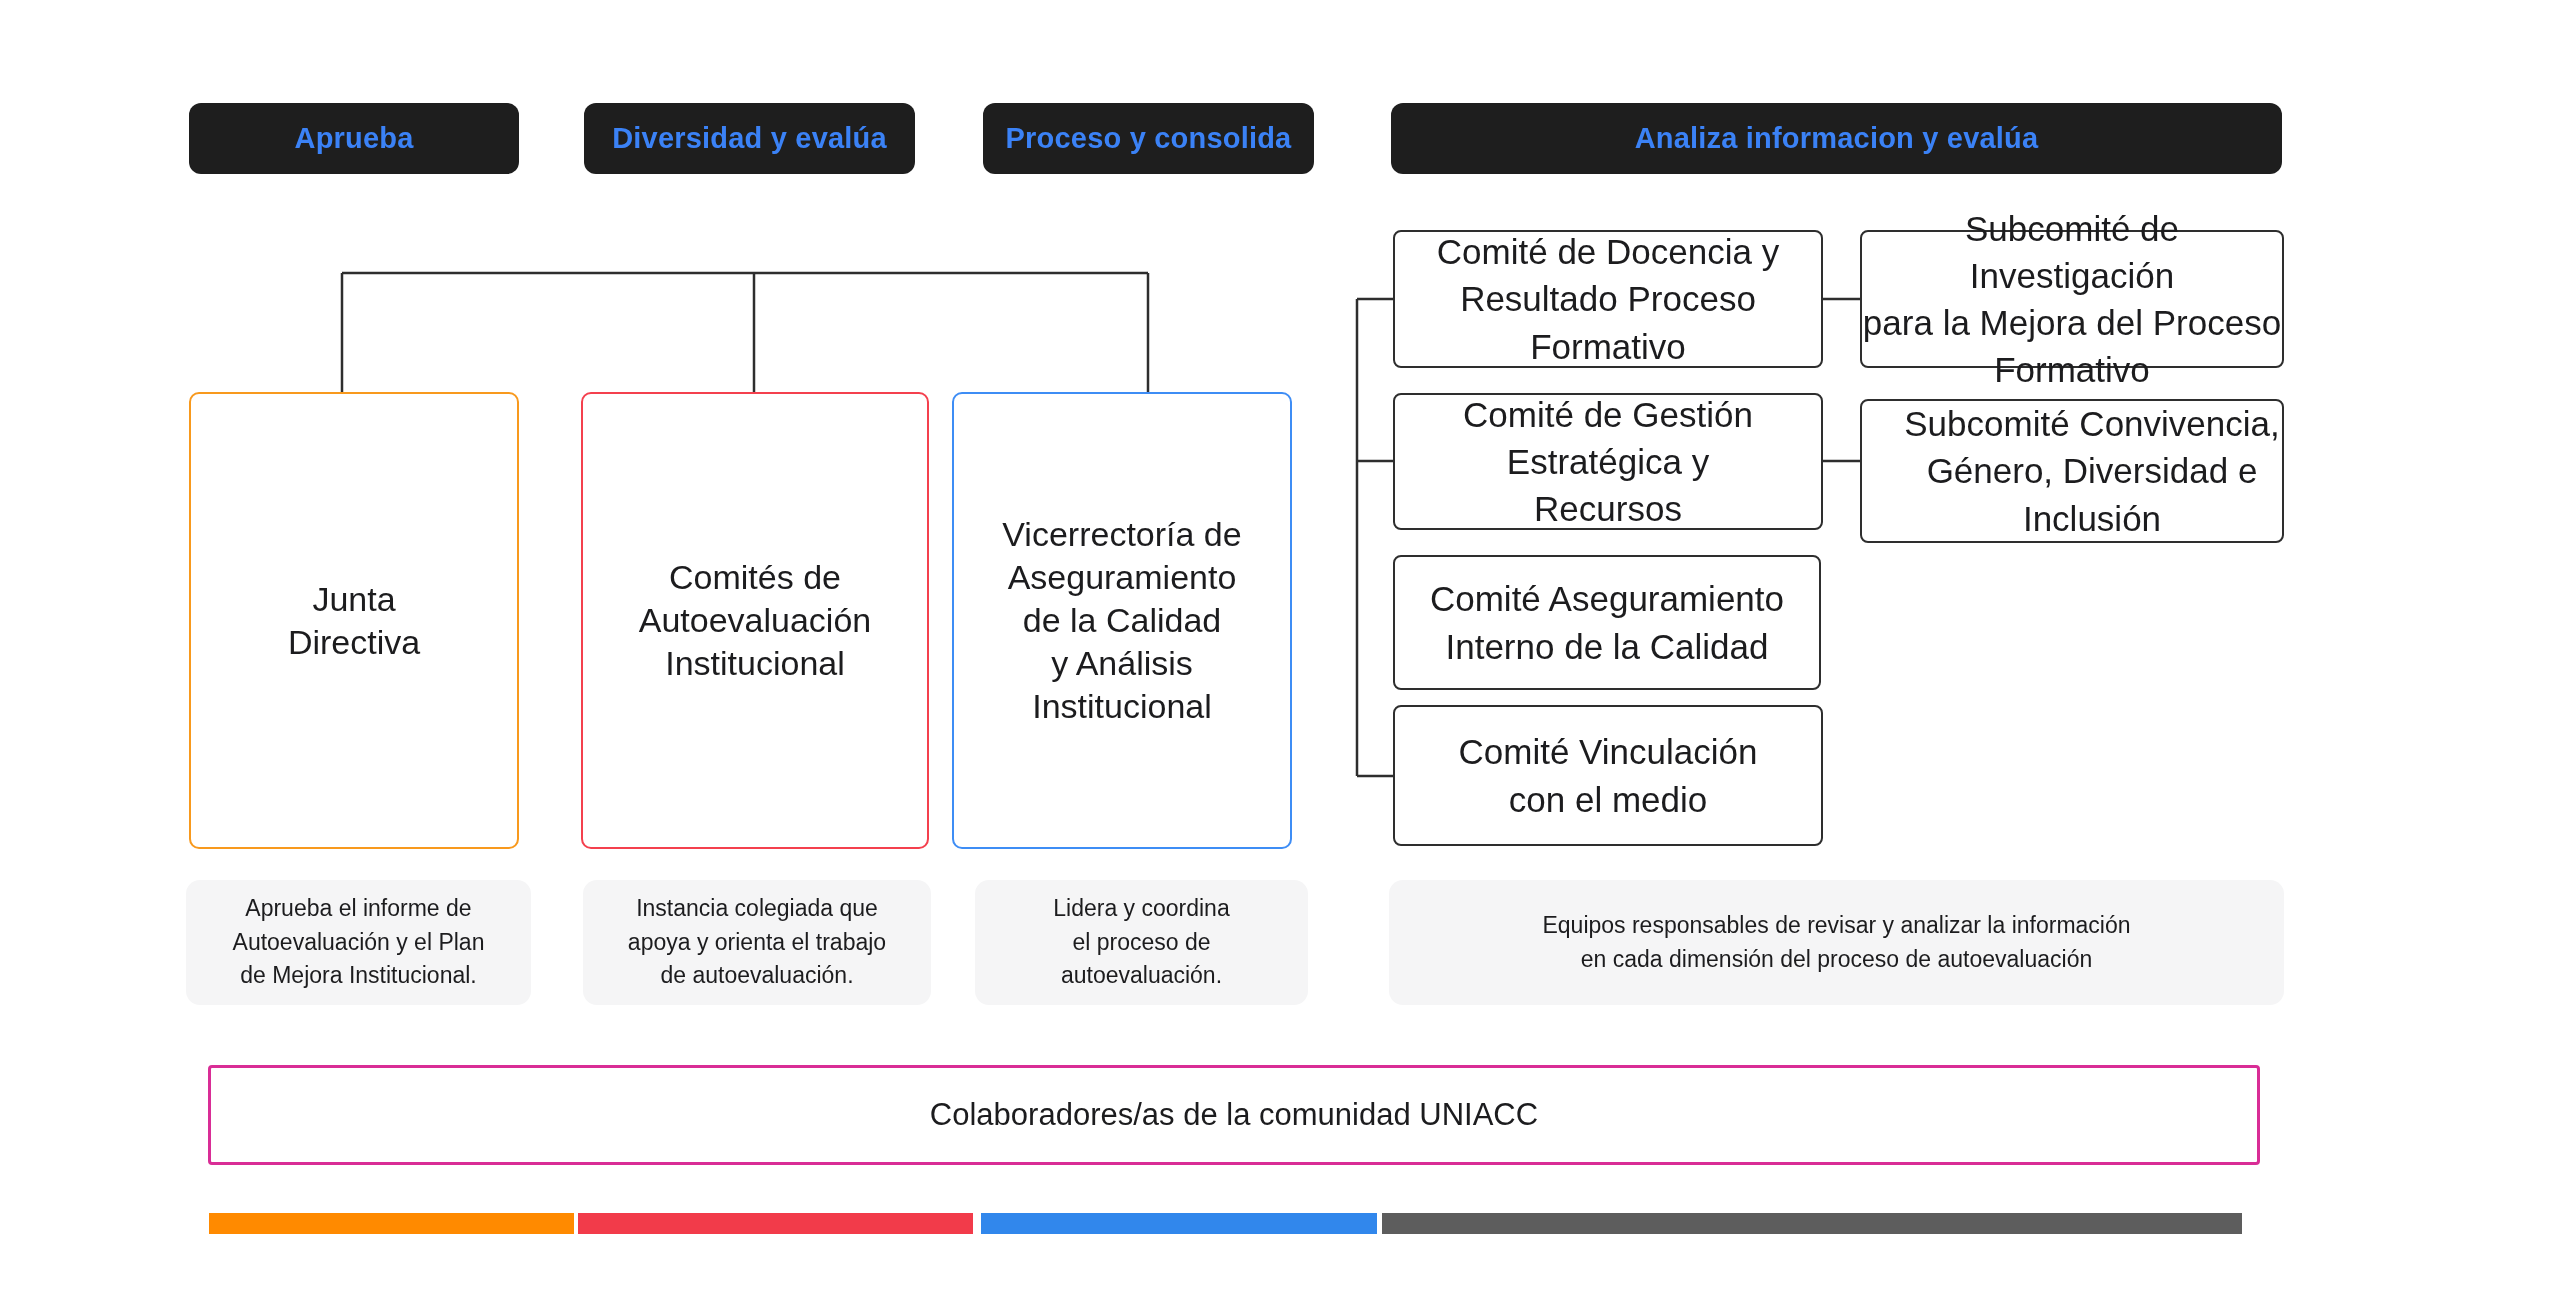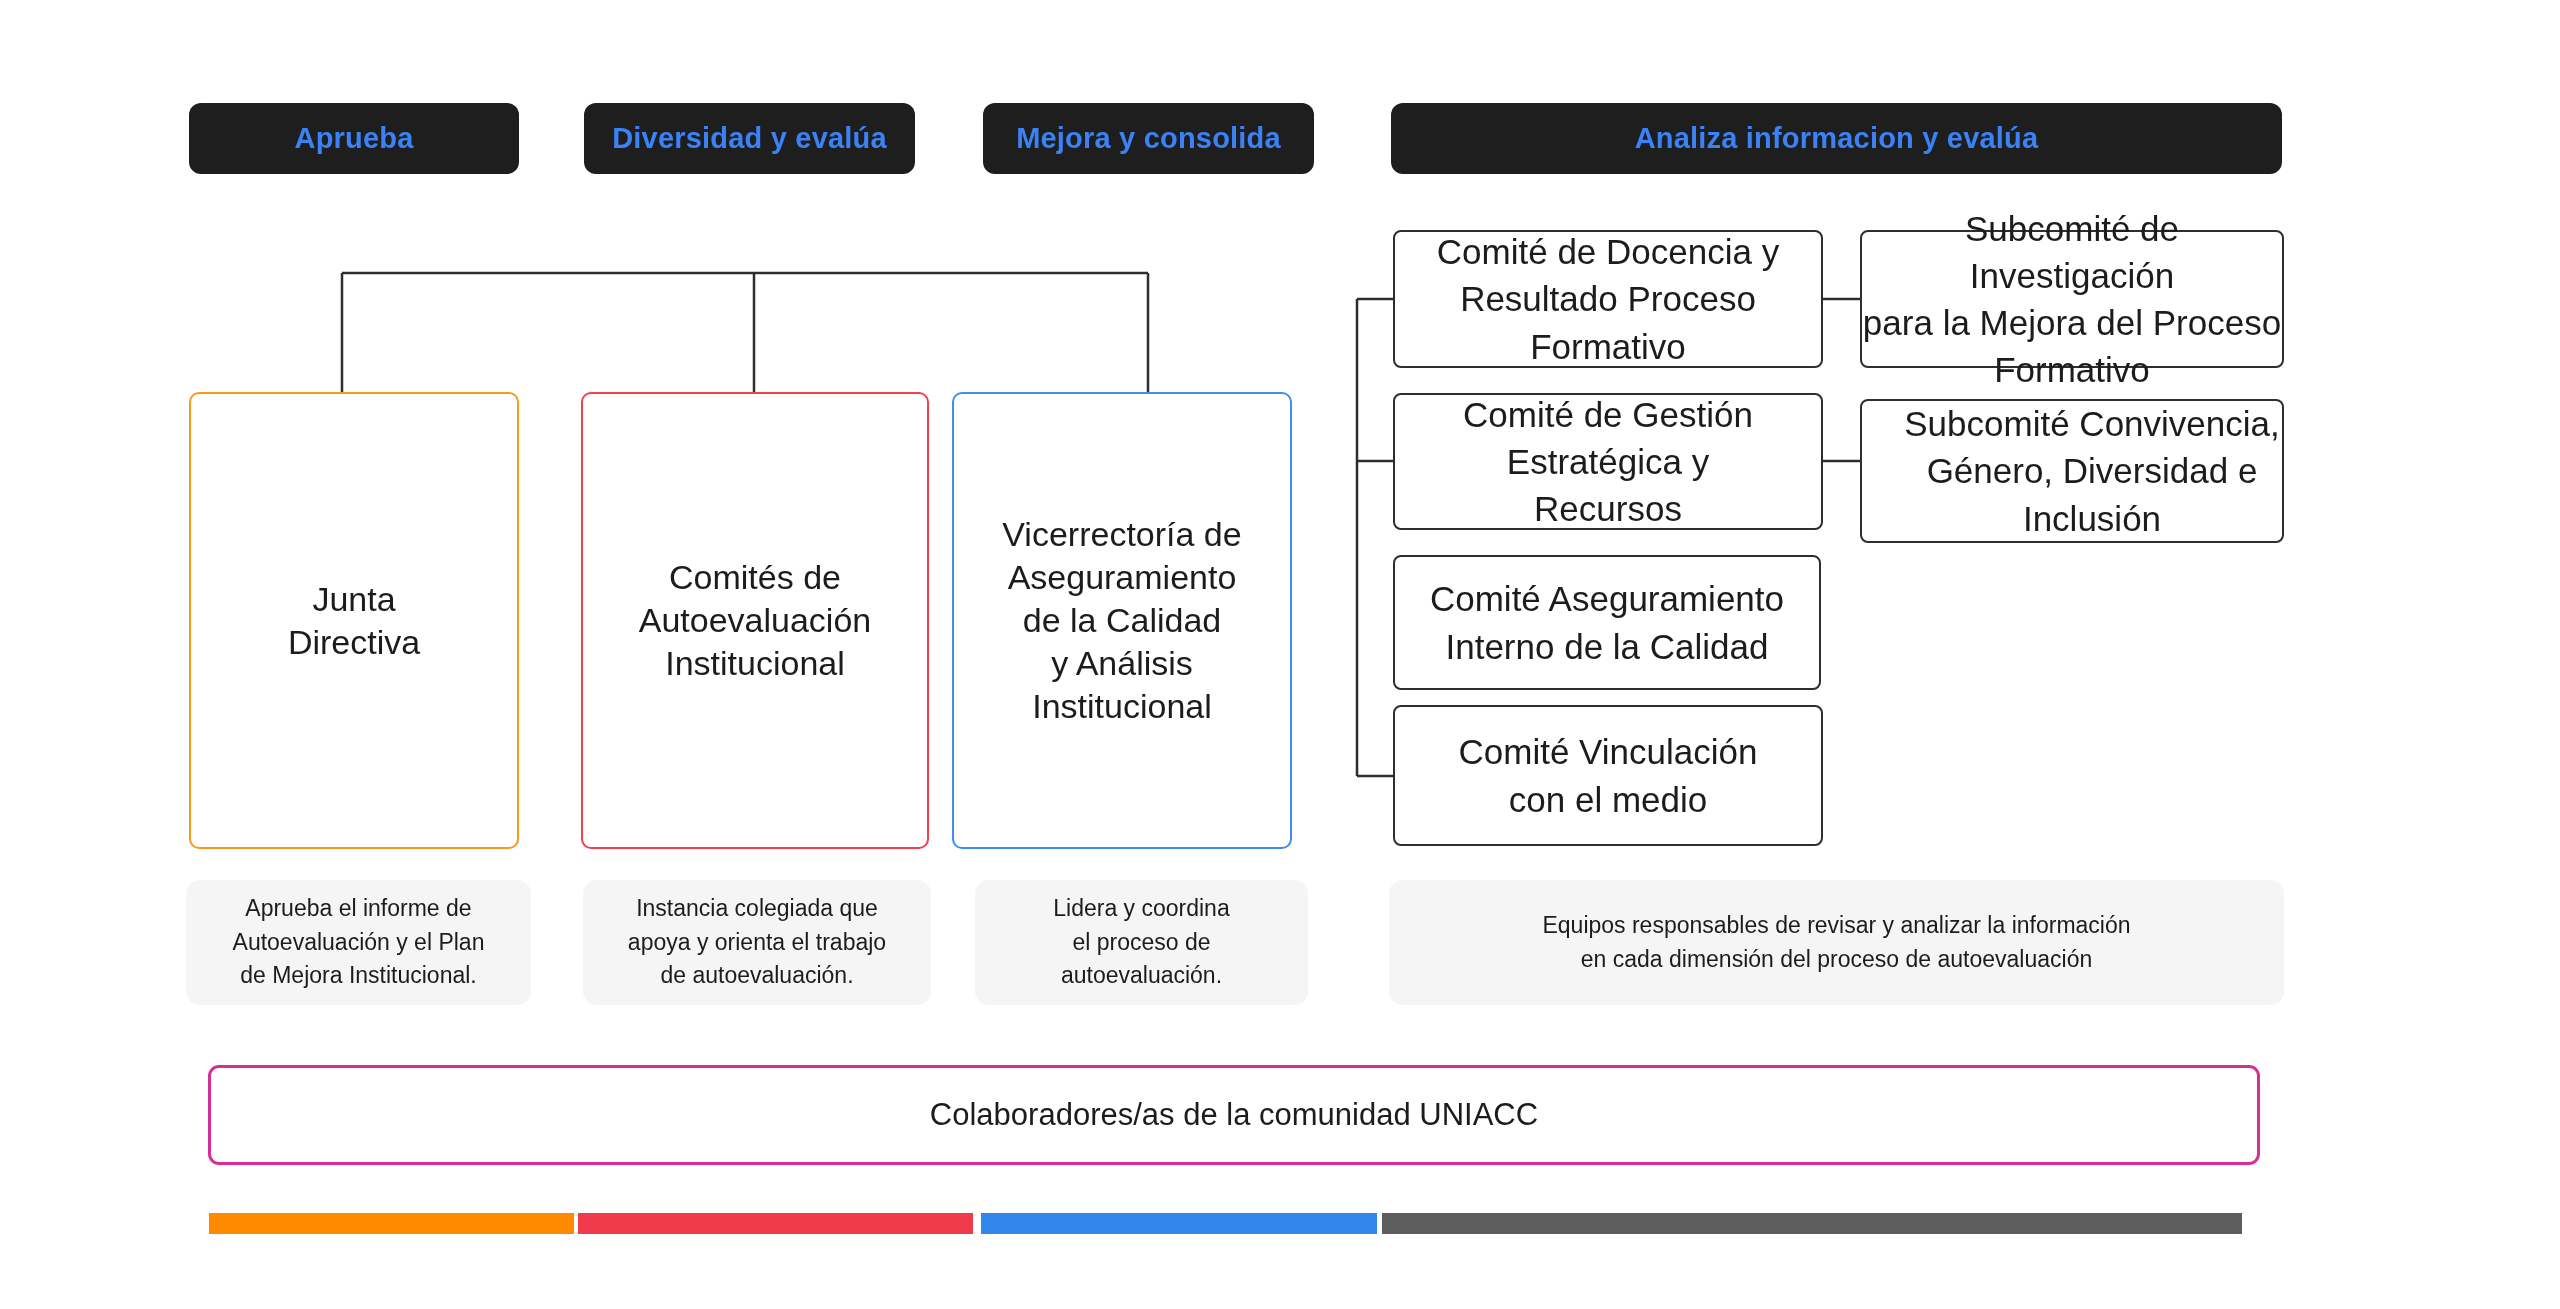--- a/index.html
+++ b/index.html
@@ -72,41 +72,41 @@
     font-size: 23px; line-height: 1.45;
     white-space: pre-line;
   }
 
   
   .footer-box {
     position: absolute;
     left: 208px; top: 1065px; width: 2052px; height: 100px;
     background: #ffffff;
     border: 3px solid var(--footer-accent, #D92D96);
-    border-radius: 11px;
+    border-radius: 4px;
     display: flex; align-items: center; justify-content: center;
     text-align: center;
     font-size: 31px;
   }
 
   
   .bar { position: absolute; top: 1213px; height: 21px; }
   .bar.orange { left: 209px;  width: 365px; background: var(--bar-orange, #FF8A00); }
   .bar.red    { left: 578px;  width: 395px; background: var(--bar-red, #F23B4A); }
   .bar.blue   { left: 981px;  width: 396px; background: var(--bar-blue, #3187EC); }
   .bar.gray   { left: 1382px; width: 860px; background: var(--bar-gray, #5D5D5D); }
 </style>
 </head>
 <body>
 
 <div class="stage">
 
   <div class="pill" style="left:189px; width:330px;">Aprueba</div>
   <div class="pill" style="left:584px; width:331px;">Diversidad y evalúa</div>
-  <div class="pill" style="left:983px; width:331px;">Mejora y consolida</div>
+  <div class="pill" style="left:983px; width:331px;">Proceso y consolida</div>
   <div class="pill" style="left:1391px; width:891px;">Analiza informacion y evalúa</div>
 
   <svg class="connectors" viewBox="0 0 2560 1309" xmlns="http://www.w3.org/2000/svg">
 
     <path d="M342 273 H1148"></path>
     <path d="M342 273 V392"></path>
     <path d="M754 273 V392"></path>
     <path d="M1148 273 V392"></path>
 
     <path d="M1357 299 V776"></path>

